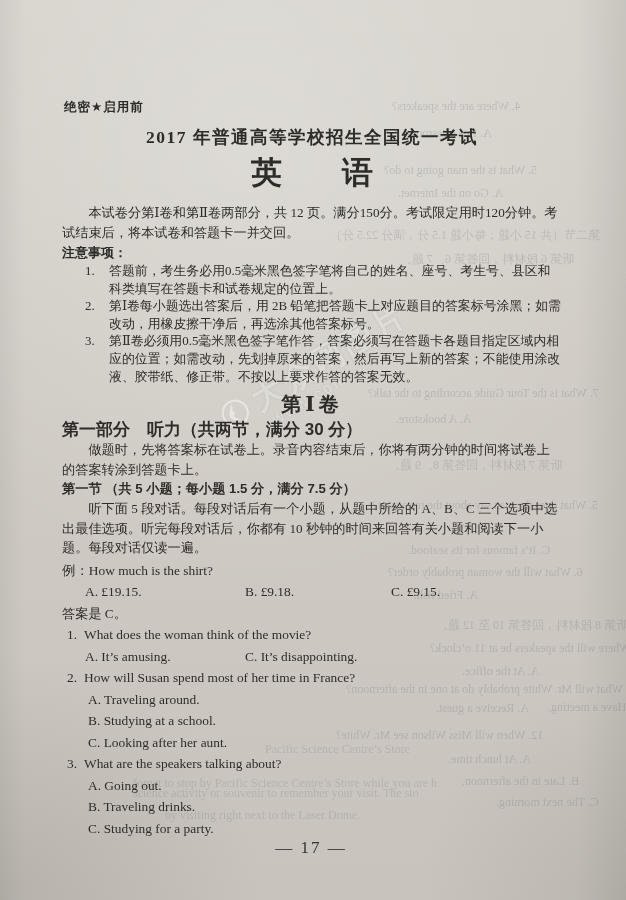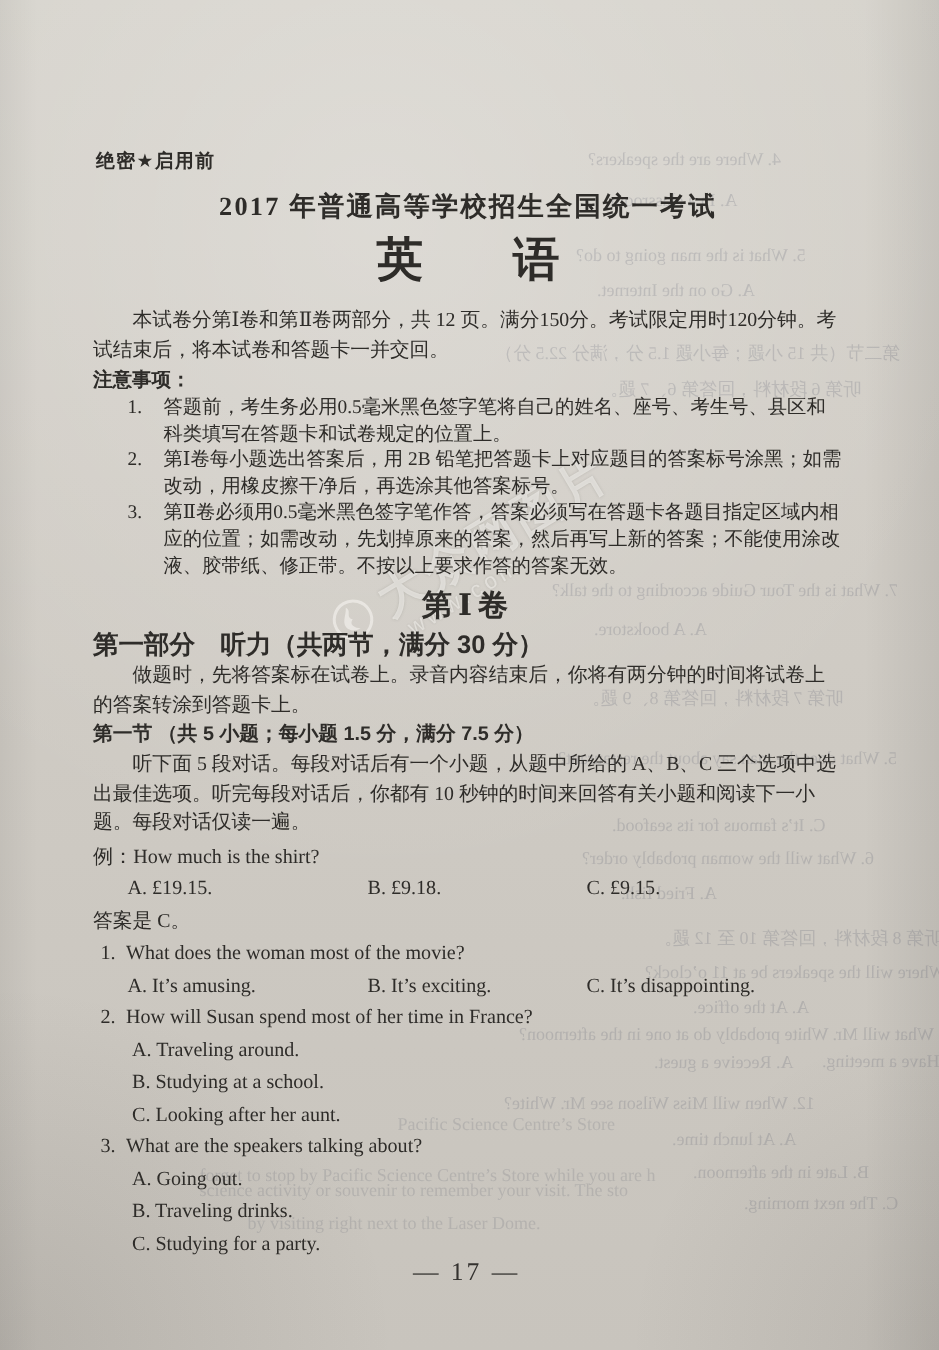--- a/index.html
+++ b/index.html
@@ -177,25 +177,24 @@
       <div class="options-grid">
         <span>A. £19.15.</span>
         <span>B. £9.18.</span>
         <span>C. £9.15.</span>
       </div>
       <div class="answer">答案是 C。</div>
 
       <div class="question">
         <div class="q-head">
           <span class="q-num">1.</span>
-          <span class="q-text">What does the woman most of the movie?</span>
+          <span class="q-text">What does the woman think of the movie?</span>
         </div>
         <div class="options-grid">
           <span>A. It’s amusing.</span>
-          <span>B. It’s exciting.</span>
           <span>C. It’s disappointing.</span>
         </div>
       </div>
 
       <div class="question">
         <div class="q-head">
           <span class="q-num">2.</span>
           <span class="q-text">How will Susan spend most of her time in France?</span>
         </div>
         <div class="q-options-stacked">

